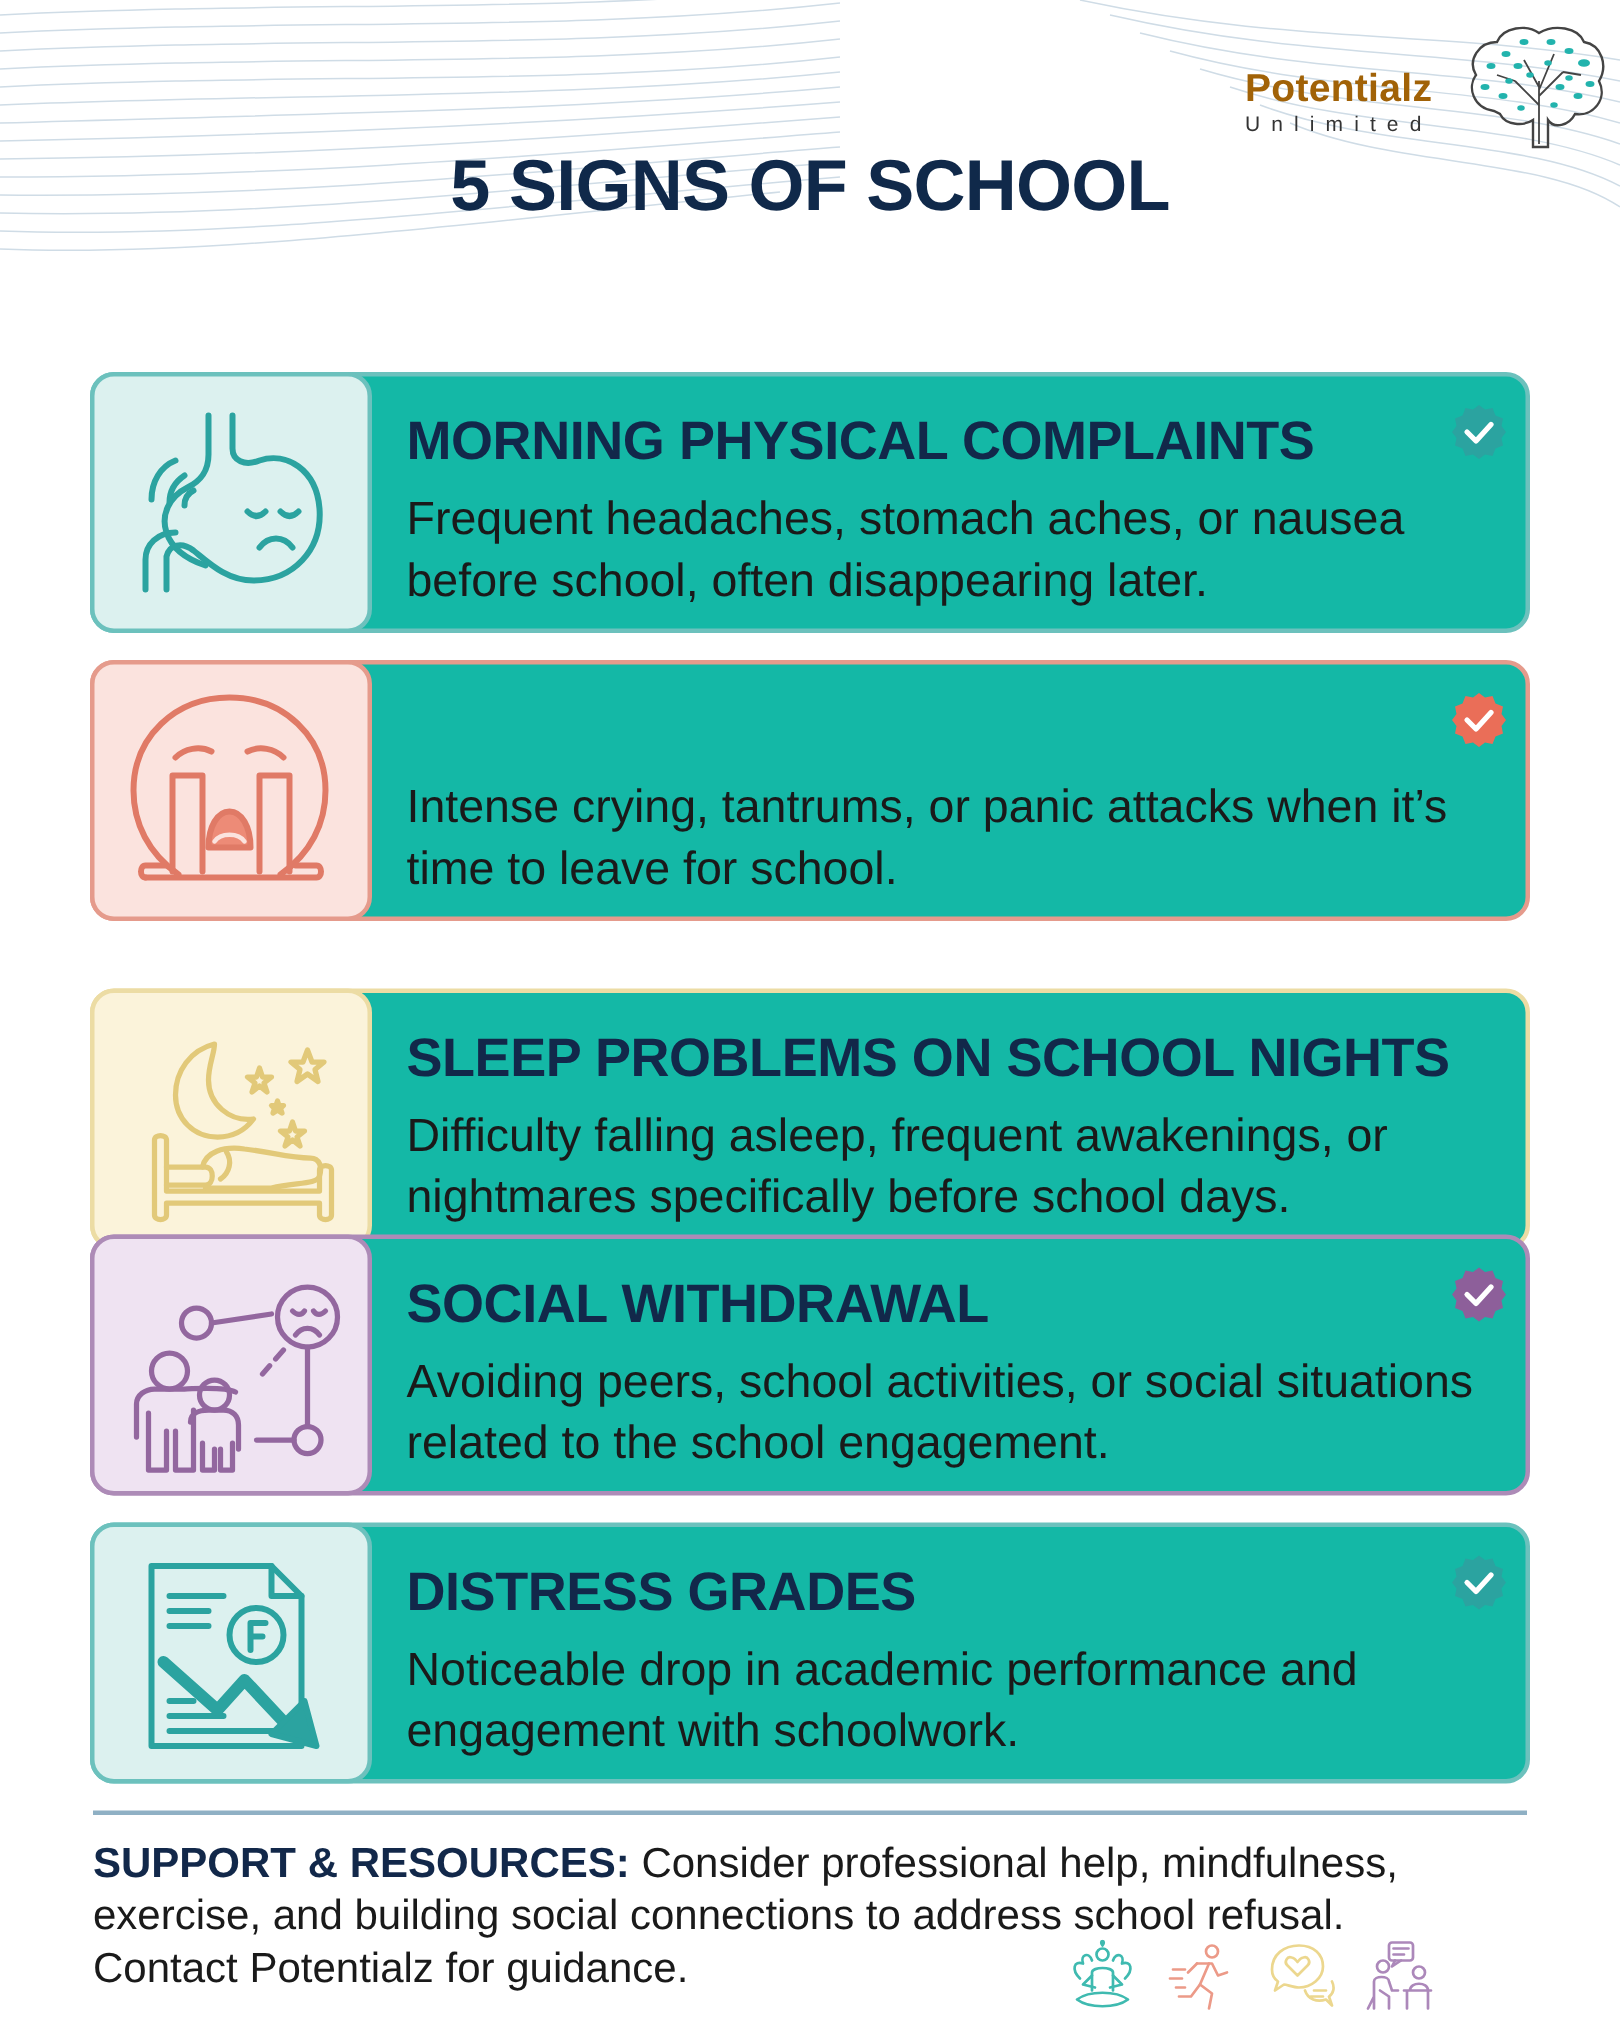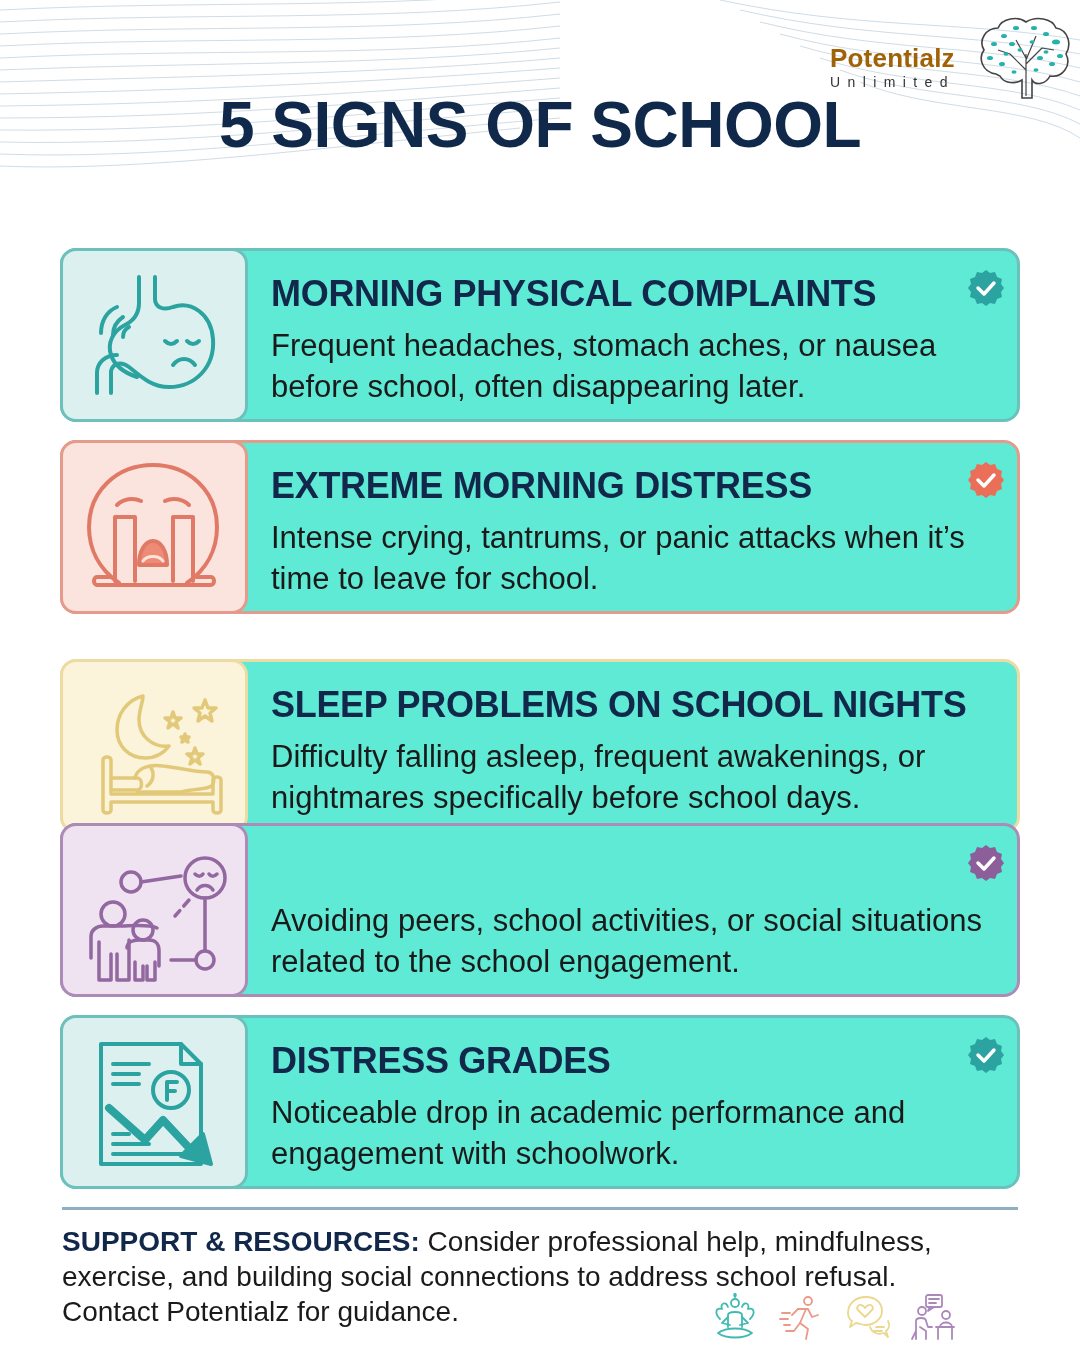--- a/index.html
+++ b/index.html
@@ -8,25 +8,25 @@
 
   .bg-waves { position: absolute; left: 0; top: 0; width: 1080px; height: 240px; z-index: 0; }
 
   .logo { position: absolute; left: 830px; top: 14px; width: 240px; height: 90px; z-index: 2; }
   .logo-text { position: absolute; left: 0; top: 30px; }
   .logo-name { font-size: 26px; font-weight: 700; color: #a16207; letter-spacing: 0.2px; line-height: 28px; }
   .logo-sub { font-size: 14px; color: #333; letter-spacing: 7.4px; line-height: 16px; margin-top: 2px; }
   .logo-brain { position: absolute; left: 146px; top: 0; width: 96px; height: 86px; }
 
   .title { position: absolute; left: 0; top: 92px; width: 1080px; text-align: center; z-index: 2;
-           color: #10294a; font-weight: 700; font-size: 64px; line-height: 66px; letter-spacing: -0.5px; }
+           color: #10294a; font-weight: 700; font-size: 48px; line-height: 66px; letter-spacing: -0.5px; }
   .title div { font-stretch: condensed; }
 
   .card { position: absolute; left: 60px; width: 960px; height: 174px; border-radius: 16px;
-          border: 3px solid; background: #5eead4; z-index: 2; }
+          border: 3px solid; background: #14b8a6; z-index: 2; }
   .card .icon-box { position: absolute; left: -3px; top: -3px; width: 188px; height: 174px;
           border-radius: 16px; border: 3px solid; }
   .card .icon-box svg { position: absolute; left: 14px; top: 12px; width: 154px; height: 144px; }
   .card .card-title { position: absolute; left: 208px; top: 22px; font-size: 36px; font-weight: 700;
           color: #12284a; letter-spacing: -0.3px; white-space: nowrap; }
   .card .card-desc { position: absolute; left: 208px; top: 74px; width: 730px; font-size: 31px;
           line-height: 41px; color: #1a1a1a; }
   .card .badge { position: absolute; left: 904px; top: 18px; width: 38px; height: 38px; }
 
   .divider { position: absolute; left: 62px; top: 1207px; width: 956px; height: 3px; background: #8fb0c4; z-index: 2; }
@@ -129,21 +129,20 @@
       <path d="M40,50 C46,44 56,42 64,46"></path>
       <path d="M112,50 C106,44 96,42 88,46"></path>
       <path d="M38,62 L58,62 L58,126 M38,62 L38,126"></path>
       <path d="M96,62 L116,62 L116,126 M96,62 L96,126"></path>
       <path d="M20,130 L134,130 C138,130 138,122 134,122 L120,122"></path>
       <path d="M20,130 C16,130 16,122 20,122 L34,122"></path>
       <path d="M62,110 C62,96 68,86 76,86 C84,86 90,96 90,110 Z" fill="#ed8b77"></path>
       <path d="M66,106 C70,100 82,100 86,106" stroke="#fbe3de" stroke-width="3"></path>
     </svg>
   </div>
-  <div class="card-title">EXTREME MORNING DISTRESS</div>
   <div class="card-desc">Intense crying, tantrums, or panic attacks when it’s time to leave for school.</div>
   <svg class="badge" viewBox="0 0 38 38">
     <path d="M19,1 L23,4 L28,3 L30,8 L35,10 L34,15 L37,19 L34,23 L35,28 L30,30 L28,35 L23,34 L19,37 L15,34 L10,35 L8,30 L3,28 L4,23 L1,19 L4,15 L3,10 L8,8 L10,3 L15,4 Z" fill="#ea6e58"></path>
     <path d="M11,19 L17,25 L27,14" fill="none" stroke="#fff" stroke-width="3.5" stroke-linecap="round" stroke-linejoin="round"></path>
   </svg>
 </div>
 
 <div class="card" style="top:659px;border-color:#ecdca4;">
   <div class="icon-box" style="background:#fbf3da;border-color:#ecdca4;">
     <svg viewBox="0 0 154 144" fill="none" stroke="#e2c979" stroke-width="3.5" stroke-linecap="round" stroke-linejoin="round">
@@ -174,20 +173,21 @@
       <circle cx="36" cy="76" r="12"></circle>
       <path d="M14,120 L14,98 C14,92 20,88 26,88 L46,88 C52,88 72,86 80,90 M22,104 L22,142 L34,142 L34,116 M40,116 L40,142 L52,142 L52,102"></path>
       <circle cx="66" cy="92" r="10"></circle>
       <path d="M50,110 C50,104 56,102 62,102 L72,102 C78,102 82,106 82,112 L82,128 M58,124 L58,142 L66,142 L66,128 M70,128 L70,142 L78,142 L78,124"></path>
       <path d="M112,62 L98,78" stroke-dasharray="8 6"></path>
       <path d="M128,60 L128,112"></path>
       <circle cx="128" cy="122" r="9"></circle>
       <path d="M119,122 L94,122"></path>
     </svg>
   </div>
+  <div class="card-title">SOCIAL WITHDRAWAL</div>
   <div class="card-desc">Avoiding peers, school activities, or social situations related to the school engagement.</div>
   <svg class="badge" viewBox="0 0 38 38">
     <path d="M19,1 L23,4 L28,3 L30,8 L35,10 L34,15 L37,19 L34,23 L35,28 L30,30 L28,35 L23,34 L19,37 L15,34 L10,35 L8,30 L3,28 L4,23 L1,19 L4,15 L3,10 L8,8 L10,3 L15,4 Z" fill="#8d5f9a"></path>
     <path d="M11,19 L17,25 L27,14" fill="none" stroke="#fff" stroke-width="3.5" stroke-linecap="round" stroke-linejoin="round"></path>
   </svg>
 </div>
 
 <div class="card" style="top:1015px;border-color:#6cc1bd;">
   <div class="icon-box" style="background:#dcf1ef;border-color:#6cc1bd;">
     <svg viewBox="0 0 154 144" fill="none" stroke="#2ba3a0" stroke-width="4" stroke-linecap="round" stroke-linejoin="round">

